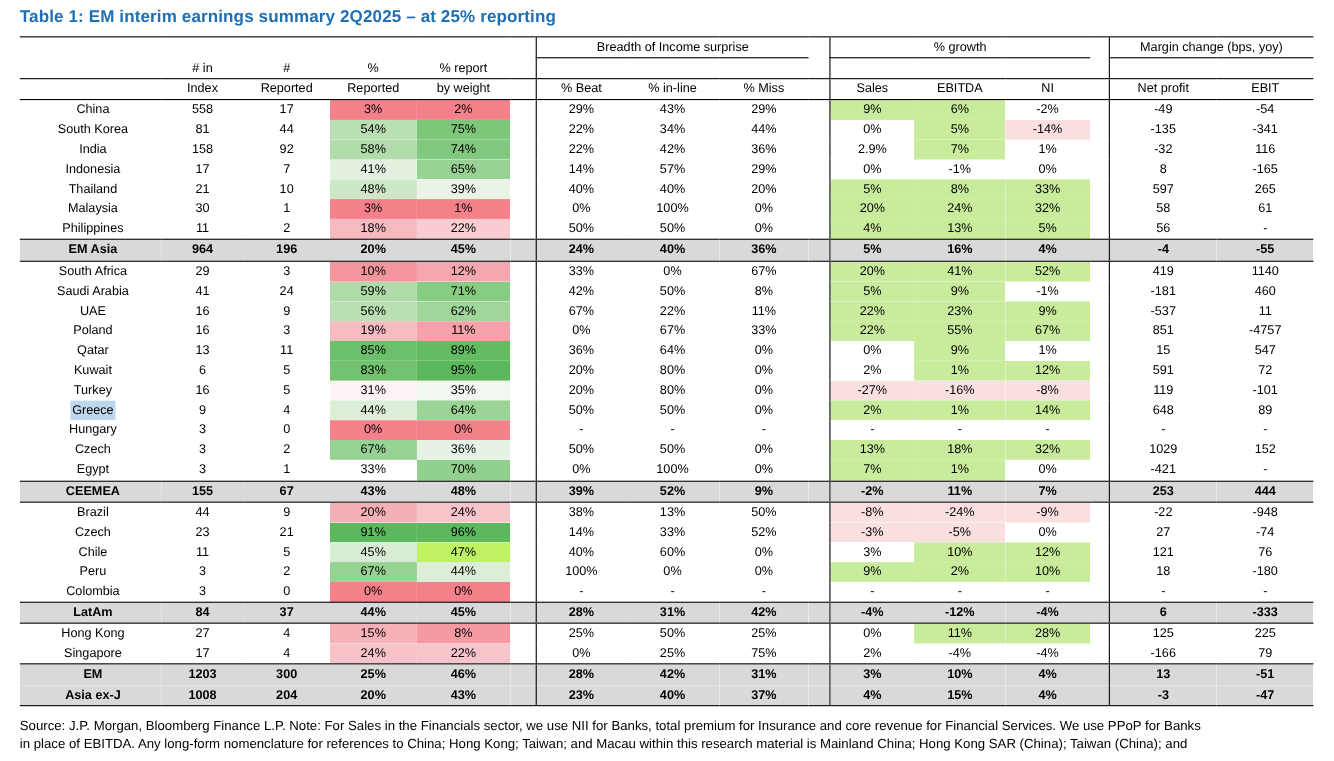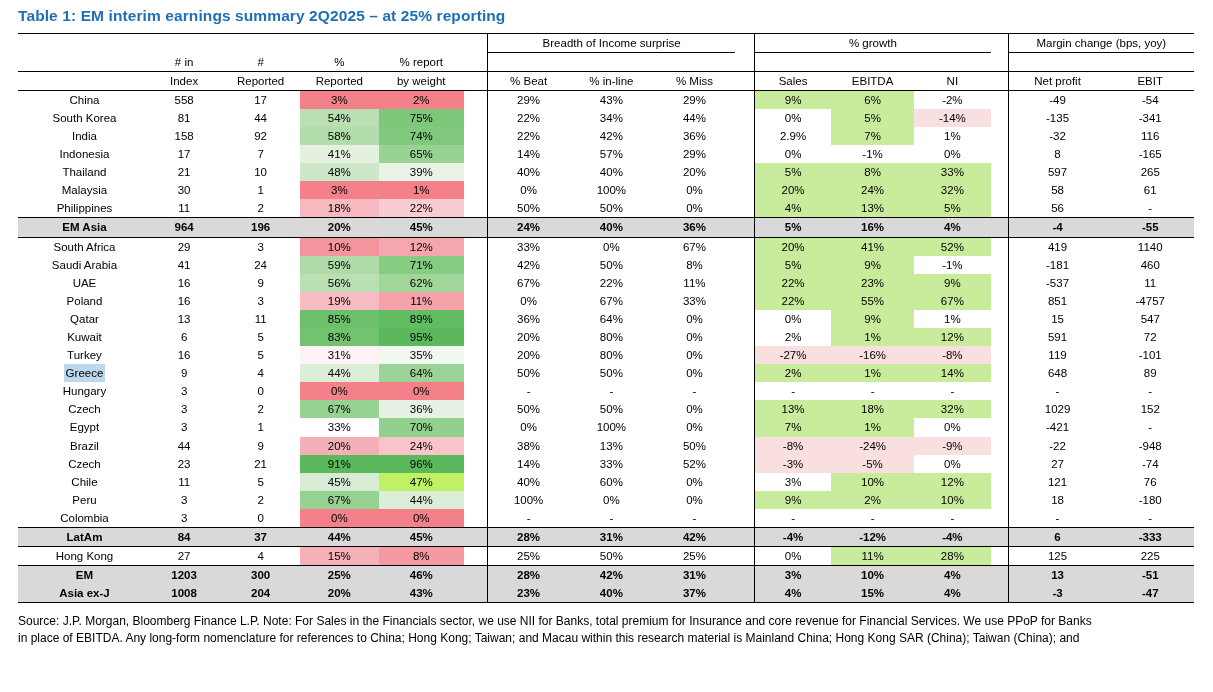--- a/index.html
+++ b/index.html
@@ -497,20 +497,38 @@
         <td>100%</td>
         <td>0%</td>
         <td></td>
         <td class="sep-left" style="background: rgb(201, 236, 156);">7%</td>
         <td style="background: rgb(201, 236, 156);">1%</td>
         <td>0%</td>
         <td></td>
         <td class="sep-left">-421</td>
         <td>-</td>
       </tr>
+      <tr class="region">
+        <td class="name-col">CEEMEA</td>
+        <td>155</td>
+        <td>67</td>
+        <td>43%</td>
+        <td>48%</td>
+        <td></td>
+        <td class="sep-left">39%</td>
+        <td>52%</td>
+        <td>9%</td>
+        <td></td>
+        <td class="sep-left">-2%</td>
+        <td>11%</td>
+        <td>7%</td>
+        <td></td>
+        <td class="sep-left">253</td>
+        <td>444</td>
+      </tr>
       <tr>
         <td class="name-col">Brazil</td>
         <td>44</td>
         <td>9</td>
         <td style="background: rgb(244, 176, 183);">20%</td>
         <td style="background: rgb(247, 196, 202);">24%</td>
         <td></td>
         <td class="sep-left">38%</td>
         <td>13%</td>
         <td>50%</td>
@@ -622,20 +640,38 @@
         <td class="sep-left">25%</td>
         <td>50%</td>
         <td>25%</td>
         <td></td>
         <td class="sep-left">0%</td>
         <td style="background: rgb(201, 236, 156);">11%</td>
         <td style="background: rgb(201, 236, 156);">28%</td>
         <td></td>
         <td class="sep-left">125</td>
         <td>225</td>
+      </tr>
+      <tr>
+        <td class="name-col">Singapore</td>
+        <td>17</td>
+        <td>4</td>
+        <td style="background: rgb(247, 194, 200);">24%</td>
+        <td style="background: rgb(247, 196, 202);">22%</td>
+        <td></td>
+        <td class="sep-left">0%</td>
+        <td>25%</td>
+        <td>75%</td>
+        <td></td>
+        <td class="sep-left">2%</td>
+        <td>-4%</td>
+        <td>-4%</td>
+        <td></td>
+        <td class="sep-left">-166</td>
+        <td>79</td>
       </tr>
       <tr class="total total-first">
         <td class="name-col">EM</td>
         <td>1203</td>
         <td>300</td>
         <td>25%</td>
         <td>46%</td>
         <td></td>
         <td class="sep-left">28%</td>
         <td>42%</td>

